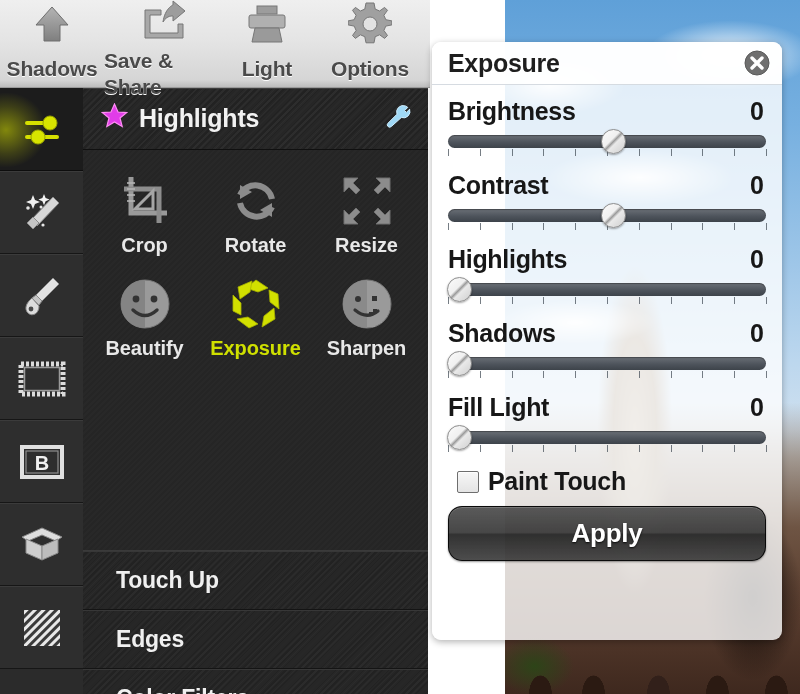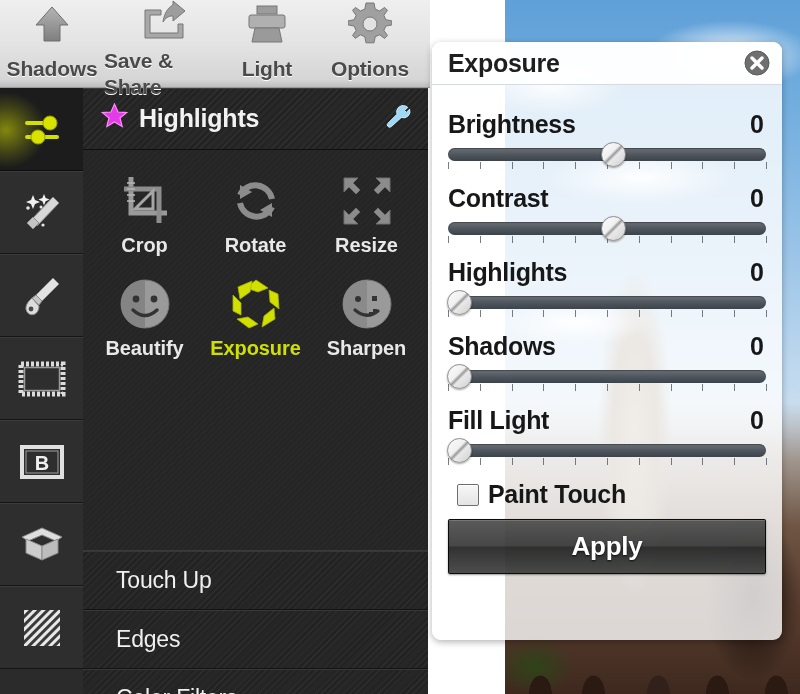--- a/index.html
+++ b/index.html
@@ -152,21 +152,21 @@
   .tool-label {
     font-size: 20px; color: #e8e8e8; font-weight: bold;
     margin-top: 2px; letter-spacing: -0.1px;
   }
   .tool.selected .tool-label { color: #cfe000; }
 
   .menu-list { border-top: 1px solid #3a3a3a; }
   .menu-row {
     height: 59px; display: flex; align-items: center;
     padding-left: 33px;
-    color: #f0f0f0; font-size: 23px; font-weight: normal;
+    color: #f0f0f0; font-size: 23px; font-weight: bold;
     border-bottom: 1px solid #141414;
     box-shadow: inset 0 1px 0 #373737;
     background-image: repeating-linear-gradient(135deg, rgba(255,255,255,.022) 0 2px, rgba(0,0,0,0) 2px 5px);
     cursor: pointer;
     letter-spacing: -0.2px;
   }
 
   
   .dialog {
     position: absolute; left: 432px; top: 42px; width: 350px; height: 598px;
@@ -182,21 +182,21 @@
     background: rgba(255,255,255,.92);
     border-bottom: 1px solid rgba(180,190,200,.55);
   }
   .dlg-title {
     font-size: 25px; font-weight: bold; color: #1e1e1e;
     letter-spacing: -0.3px; flex: 1;
   }
   .dlg-close { cursor: pointer; display: flex; }
 
   .dlg-body { padding: 12px 14px 0 14px; }
-  .ctrl { margin-bottom: 13px; margin-top: 13px; }
+  .ctrl { margin-bottom: 13px; }
   .ctrl-head {
     display: flex; align-items: baseline; justify-content: space-between;
     padding: 0 2px 4px 2px;
   }
   .ctrl-name {
     font-size: 25px; font-weight: bold; color: #171717; letter-spacing: -0.3px;
   }
   .ctrl-val {
     font-size: 25px; font-weight: bold; color: #171717; padding-right: 2px;
   }
@@ -231,21 +231,21 @@
     background: linear-gradient(to bottom, #f7f7f7, #e4e4e4);
     border: 1px solid #6e6e6e;
     box-shadow: inset 0 1px 1px rgba(255,255,255,.9);
   }
   .checkrow span {
     margin-left: 9px; font-size: 25px; font-weight: bold;
     color: #171717; letter-spacing: -0.3px;
   }
   .apply-btn {
     margin: 4px 2px 0 2px; height: 55px;
-    border-radius: 2px;
+    border-radius: 14px;
     background: linear-gradient(to bottom, rgba(72,72,72,.90) 0%, rgba(46,46,46,.88) 48%, rgba(28,28,28,.90) 52%, rgba(52,52,52,.88) 100%);
     border: 1px solid rgba(0,0,0,.85);
     box-shadow: inset 0 1px 0 rgba(255,255,255,.18), 0 1px 2px rgba(0,0,0,.4);
     display: flex; align-items: center; justify-content: center;
     cursor: pointer;
   }
   .apply-btn span {
     color: #ffffff; font-size: 26px; font-weight: bold;
     text-shadow: 0 1px 2px rgba(0,0,0,.8);
     letter-spacing: -0.2px;

